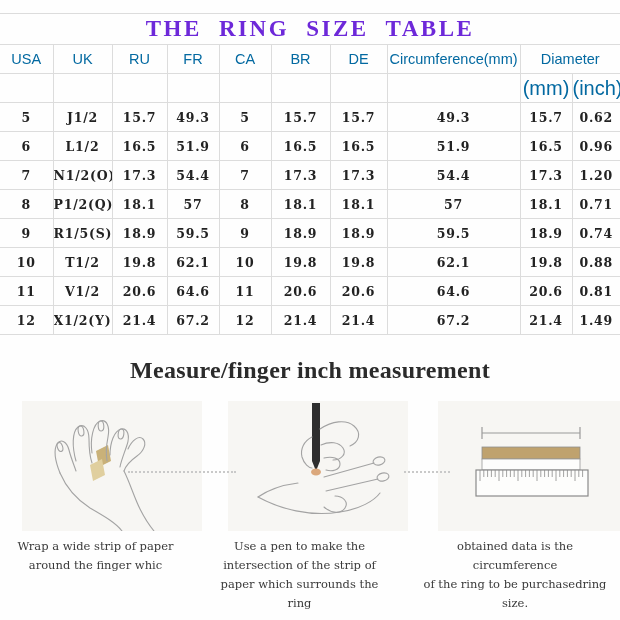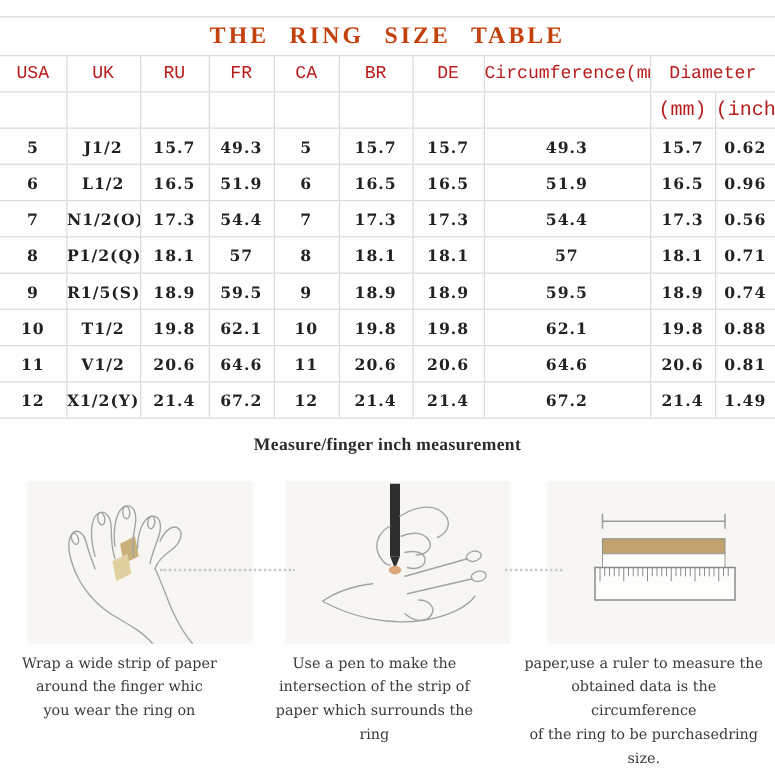--- a/index.html
+++ b/index.html
@@ -10,50 +10,50 @@
     font-family:"Liberation Sans", sans-serif;
     overflow:hidden;
   }
   .page{width:620px;height:620px;position:relative;}
 
   .topspace{height:13px;border-bottom:1px solid #dcdcdc;}
 
   .main-title{
     margin:0;height:30px;line-height:30px;text-align:center;
     font-family:"Liberation Serif", serif;
-    font-size:19px;font-weight:bold;color:#c2410c;
+    font-size:23px;font-weight:bold;color:#6d28d9;
     letter-spacing:2.5px;word-spacing:9px;
   }
 
   table.ring-table{
     border-collapse:collapse;table-layout:fixed;width:620px;
     border-top:1px solid #dcdcdc;border-bottom:1px solid #dcdcdc;
   }
   .ring-table th,.ring-table td{
     border-left:1px solid #dcdcdc;border-top:1px solid #dcdcdc;
     padding:0;text-align:center;vertical-align:middle;
     height:28px;overflow:hidden;white-space:nowrap;
   }
   .ring-table tr > *:first-child{border-left:none;}
   .ring-table thead tr:first-child > *{border-top:none;}
   .ring-table thead th{
-    font-family:Liberation Mono, monospace;
-    font-size:14.5px;font-weight:400;color:#b91c1c;
-  }
-  .ring-table thead tr.subhead th{font-size:16px;}
+    font-family:Liberation Sans, sans-serif;
+    font-size:14.5px;font-weight:400;color:#0369a1;
+  }
+  .ring-table thead tr.subhead th{font-size:20px;}
   .ring-table tbody td{
     font-family:"DejaVu Serif", serif;
     font-size:12.5px;font-weight:bold;color:#222;
     letter-spacing:0.8px;
   }
 
   .section-title{
-    margin:0;height:40px;line-height:44px;text-align:center;
+    margin:13px;height:40px;line-height:44px;text-align:center;
     font-family:"Liberation Serif", serif;
-    font-size:14px;font-weight:600;color:#2b2b2b;letter-spacing:0.3px;
+    font-size:24px;font-weight:600;color:#2b2b2b;letter-spacing:0.3px;
   }
 
   .illus-band{position:relative;height:130px;margin-top:10px;}
   svg.panel{position:absolute;top:0;background:#f7f6f3;display:block;}
   #panel-1{left:22px;}
   #panel-2{left:228px;}
   #panel-3{left:438px;}
   .dash-link{
     position:absolute;top:70px;height:0;
     border-top:2px dotted #c9c9c9;
@@ -146,21 +146,21 @@
         <tr>
           <td>7</td>
           <td>N1/2(O)</td>
           <td>17.3</td>
           <td>54.4</td>
           <td>7</td>
           <td>17.3</td>
           <td>17.3</td>
           <td>54.4</td>
           <td>17.3</td>
-          <td>0.56</td>
+          <td>1.20</td>
         </tr>
         <tr>
           <td>8</td>
           <td>P1/2(Q)</td>
           <td>18.1</td>
           <td>57</td>
           <td>8</td>
           <td>18.1</td>
           <td>18.1</td>
           <td>57</td>
@@ -301,27 +301,25 @@
     </svg>
 
     <div id="dash-1" class="dash-link"></div>
     <div id="dash-2" class="dash-link"></div>
   </div>
 
   <div class="captions">
     <div id="caption-1" class="caption">
       <div>Wrap a wide strip of paper</div>
       <div>around the finger whic</div>
-      <div>you wear the ring on</div>
     </div>
     <div id="caption-2" class="caption">
       <div>Use a pen to make the</div>
       <div>intersection of the strip of</div>
       <div>paper which surrounds the ring</div>
     </div>
     <div id="caption-3" class="caption">
-      <div>paper,use a ruler to measure the</div>
       <div>obtained data is the circumference</div>
       <div>of the ring to be purchasedring size.</div>
     </div>
   </div>
 
 </div>
 
 </body></html>

